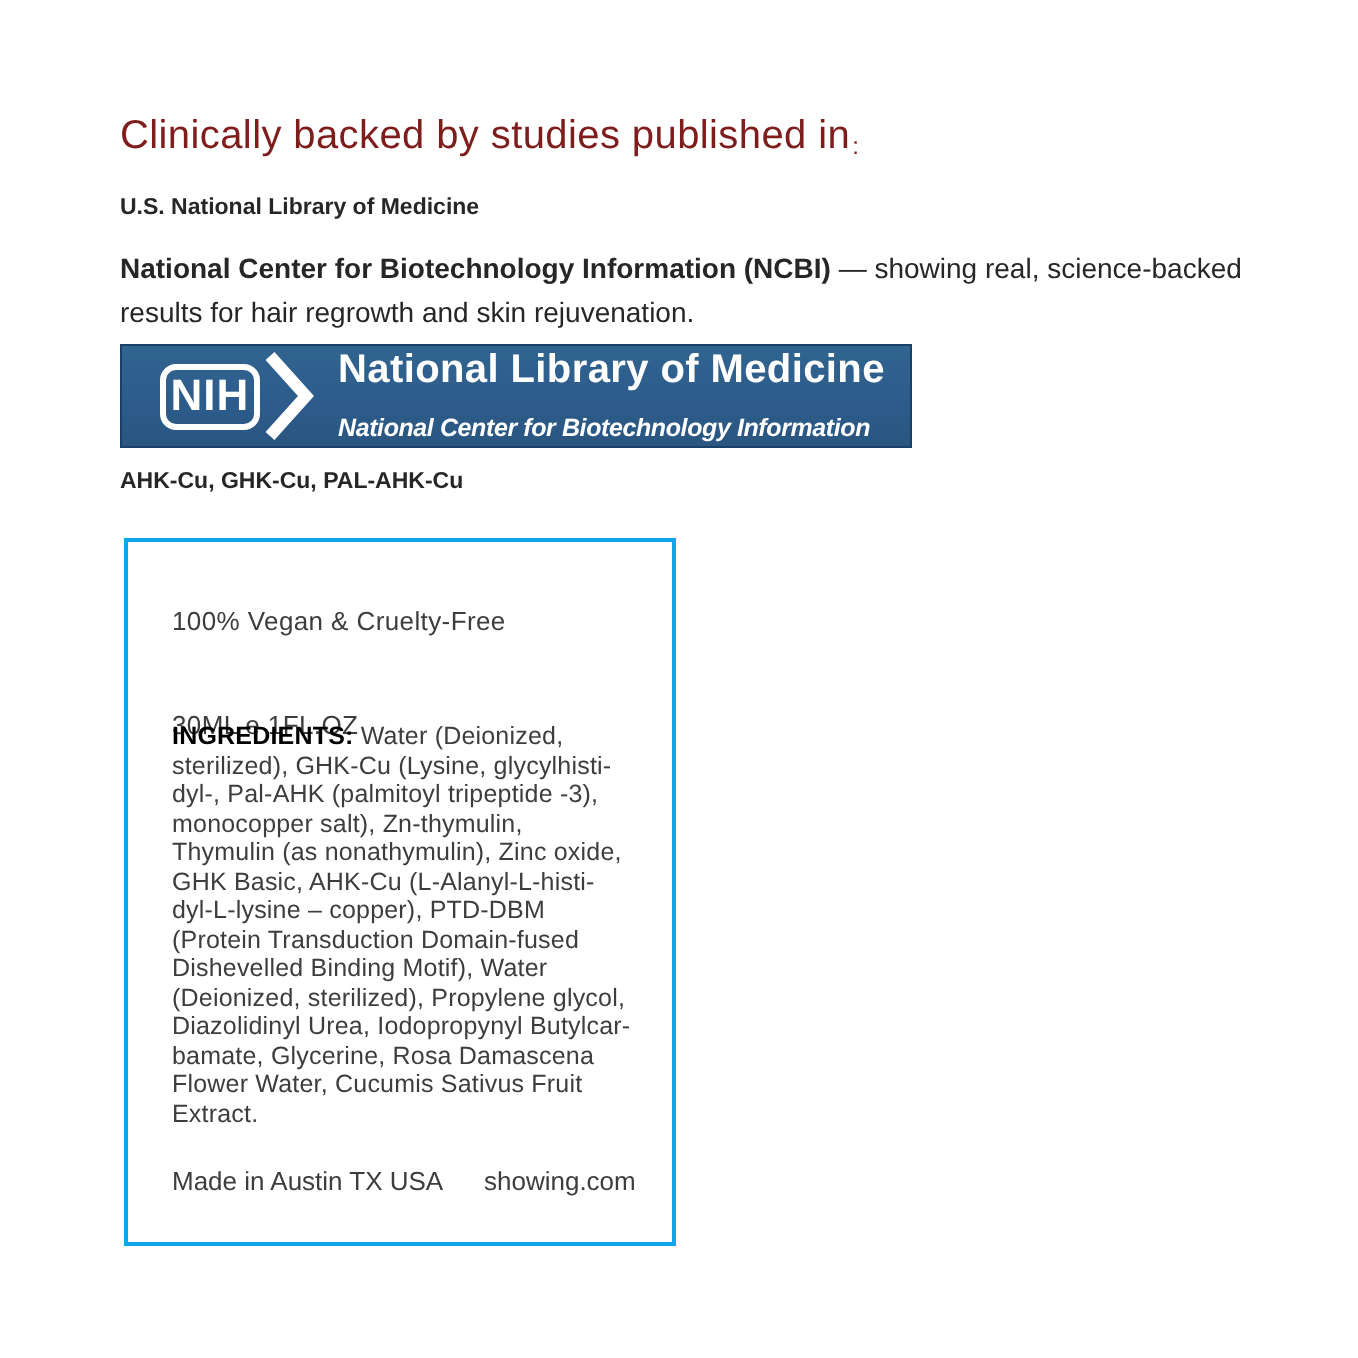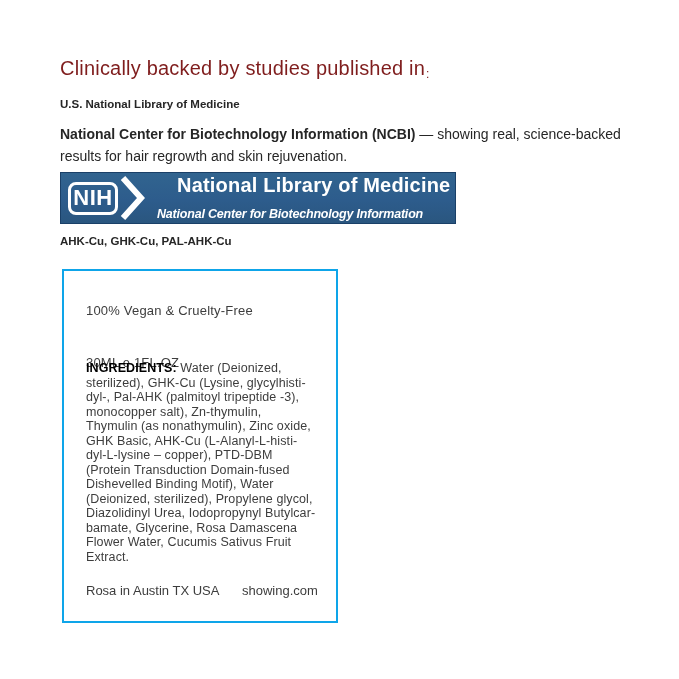--- a/index.html
+++ b/index.html
@@ -50,21 +50,21 @@
   .nih-banner {
     left: 60px; top: 172px;
     width: 396px; height: 52px;
     box-sizing: border-box;
     background: linear-gradient(180deg, #31648f 0%, #2d5c8c 55%, #2a567f 100%);
     border: 1px solid #1a4068;
     display: flex;
     align-items: center;
   }
   .nih-mark {
-    margin-left: 7px;
+    margin-left: 19px;
     width: 50px; height: 33px;
     box-sizing: border-box;
     border: 3px solid #ffffff;
     border-radius: 8px;
     display: flex;
     align-items: center;
     justify-content: center;
     color: #ffffff;
     font-size: 22px;
     font-weight: bold;
@@ -72,21 +72,20 @@
     flex: 0 0 auto;
   }
   .nih-chevron { margin-left: 2px; flex: 0 0 auto; display: block; }
   .banner-text { margin-left: 12px; color: #ffffff; }
   .banner-title {
     font-size: 20px;
     font-weight: bold;
     letter-spacing: 0.2px;
     white-space: nowrap;
     line-height: 22px;
-    margin-left: 20px;
   }
   .banner-subtitle {
     font-size: 12.5px;
     font-weight: bold;
     font-style: italic;
     letter-spacing: -0.2px;
     white-space: nowrap;
     line-height: 15px;
     margin-top: 11px;
   }
@@ -159,17 +158,17 @@
 Thymulin (as nonathymulin), Zinc oxide,
 GHK Basic, AHK-Cu (L-Alanyl-L-histi-
 dyl-L-lysine – copper), PTD-DBM
 (Protein Transduction Domain-fused
 Dishevelled Binding Motif), Water
 (Deionized, sterilized), Propylene glycol,
 Diazolidinyl Urea, Iodopropynyl Butylcar-
 bamate, Glycerine, Rosa Damascena
 Flower Water, Cucumis Sativus Fruit
 Extract.</span></div>
-    <div class="abs made-in">Rosa in Austin TX USA</div>
+    <div class="abs made-in">Made in Austin TX USA</div>
     <div class="abs website">showing.com</div>
   </div>
 
 </div>
 
 </body></html>

